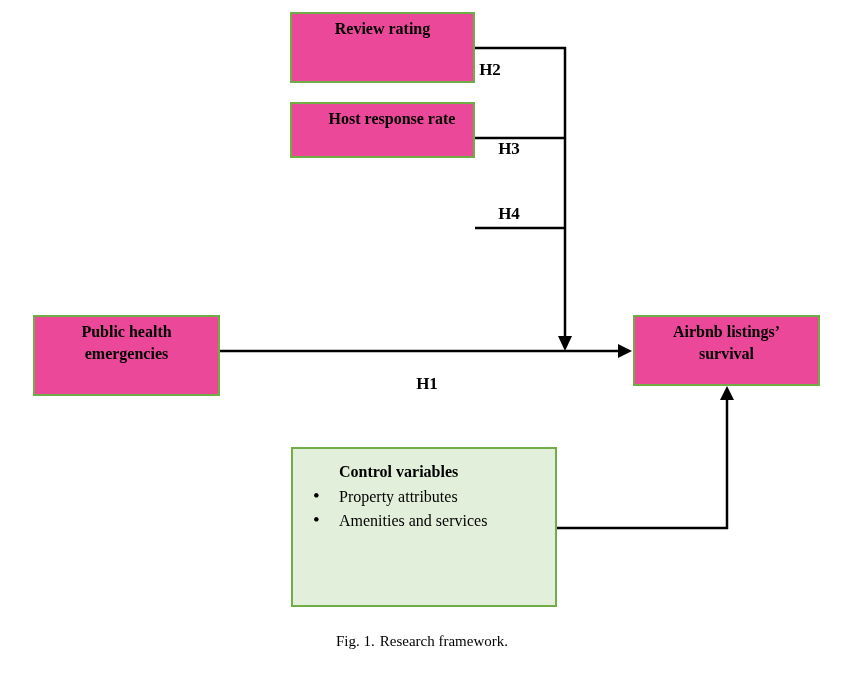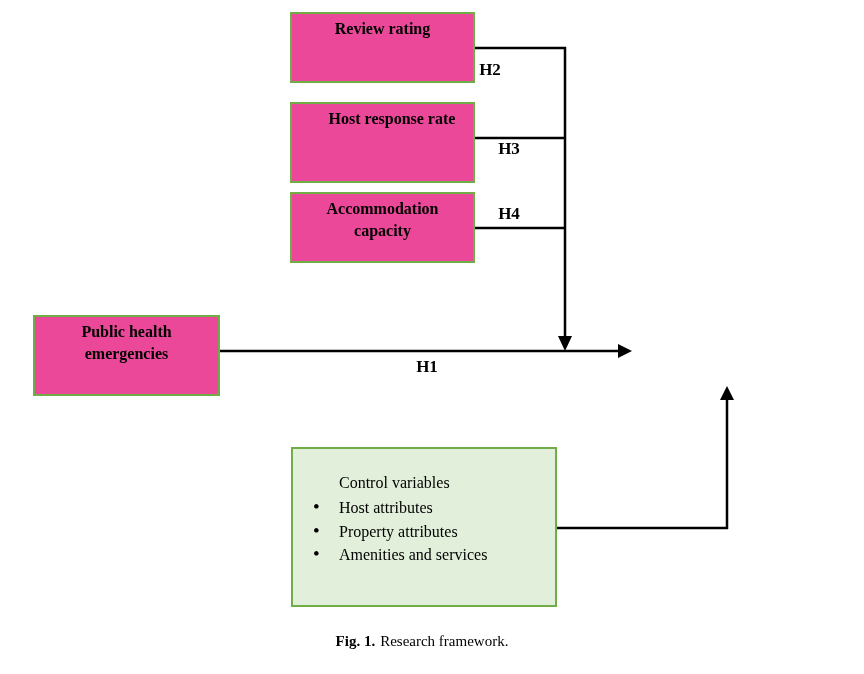--- a/index.html
+++ b/index.html
@@ -38,39 +38,39 @@
     padding: 4px 10px;
   }
   .hlabel {
     position: absolute;
     font-weight: bold;
     font-size: 17px;
     width: 44px;
     text-align: center;
   }
   #box-review        { left: 290px; top: 12px;  width: 185px; height: 71px; }
-  #box-host          { left: 290px; top: 102px; width: 185px; height: 81px; padding-left: 29px; }
+  #box-host          { left: 290px; top: 102px; width: 185px; height: 56px; padding-left: 29px; }
   #box-accommodation { left: 290px; top: 192px; width: 185px; height: 71px; }
   #box-public        { left: 33px;  top: 315px; width: 187px; height: 81px; }
   #box-airbnb        { left: 633px; top: 315px; width: 187px; height: 71px; }
   #label-h2 { left: 468px; top: 24px; margin-top: 36px;  }
   #label-h3 { left: 487px; top: 114px; margin-top: 25px; }
   #label-h4 { left: 487px; top: 204px; }
-  #label-h1 { left: 405px; top: 357px; }
+  #label-h1 { left: 405px; top: 374px; }
   #box-control {
     position: absolute;
     left: 291px; top: 447px; width: 266px; height: 160px;
     background: #e2efda;
     border: 2px solid #70ad47;
     box-sizing: border-box;
     font-size: 16px;
   }
   #box-control .control-title {
-    font-weight: normal;
-    margin: 22px 0 2px 46px;
+    font-weight: bold;
+    margin: 11px 0 2px 46px;
     line-height: 23px;
   }
   #box-control ul {
     margin: 0;
     padding: 0 0 0 46px;
     list-style: none;
   }
   #box-control li {
     position: relative;
     line-height: 23.5px;
@@ -83,21 +83,21 @@
     font-size: 19px;
   }
   #caption {
     position: absolute;
     left: 0;
     top: 633px;
     width: 844px;
     text-align: center;
     font-size: 15px;
   }
-  #caption .cap-label { font-weight: bold; }
+  #caption .cap-label { font-weight: normal; }
   #caption .cap-text  { margin-left: 5px; }
   line { stroke: #000000; stroke-width: 2.5px; }
   polygon { fill: #000000; }
 </style>
 </head>
 <body>
 
 <div id="canvas">
 
   <svg id="connectors" viewBox="0 0 864 674" xmlns="http://www.w3.org/2000/svg">
@@ -118,38 +118,37 @@
   </svg>
 
   <div class="box" id="box-review">
     <span>Review rating</span>
   </div>
 
   <div class="box" id="box-host">
     <span>Host response rate</span>
   </div>
 
-  <div class="box" id="box-accommodation">
-    <span>Accommodation capacity</span>
-  </div>
 
   <div class="box" id="box-public">
     <span>Public health emergencies</span>
   </div>
 
+  <div class="box" id="box-airbnb">
+    <span>Airbnb listings’ survival</span>
+  </div>
 
   <div class="hlabel" id="label-h2">H2</div>
   <div class="hlabel" id="label-h3">H3</div>
   <div class="hlabel" id="label-h4">H4</div>
   <div class="hlabel" id="label-h1">H1</div>
 
   <div id="box-control">
     <div class="control-title">Control variables</div>
     <ul>
-      <li>Host attributes</li>
       <li>Property attributes</li>
       <li>Amenities and services</li>
     </ul>
   </div>
 
   <div id="caption">
     <span class="cap-label">Fig. 1.</span><span class="cap-text">Research framework.</span>
   </div>
 
 </div>

